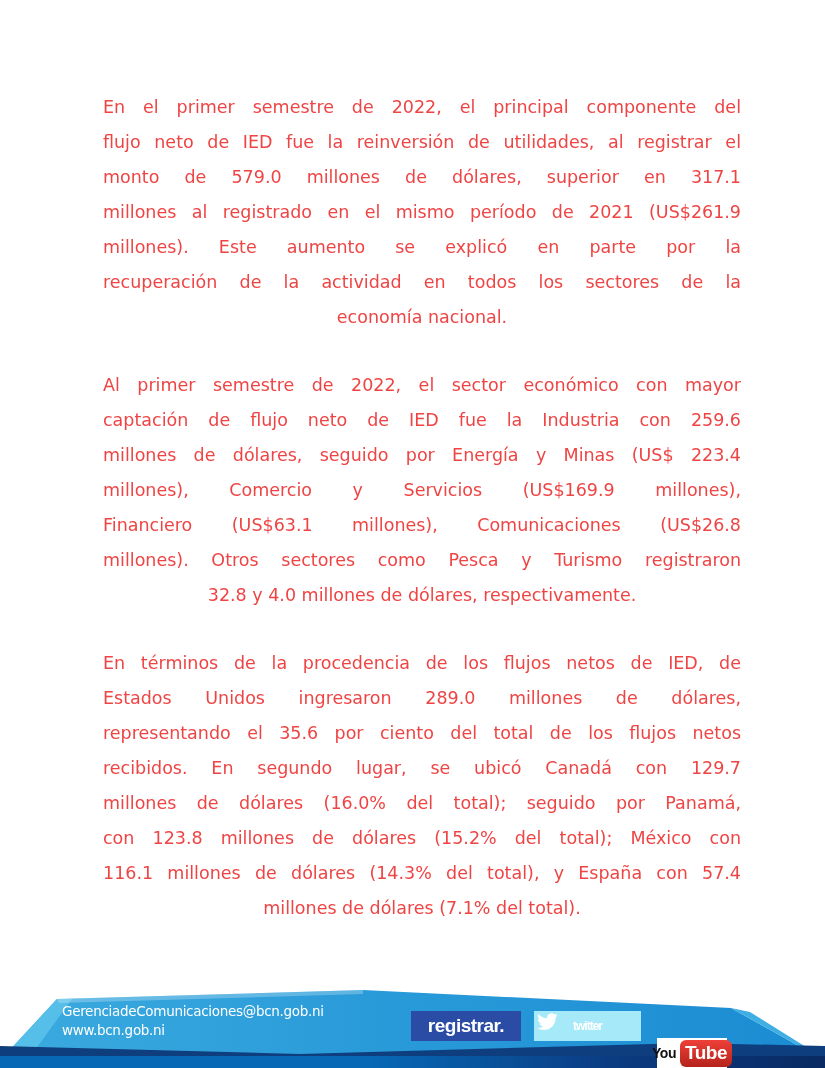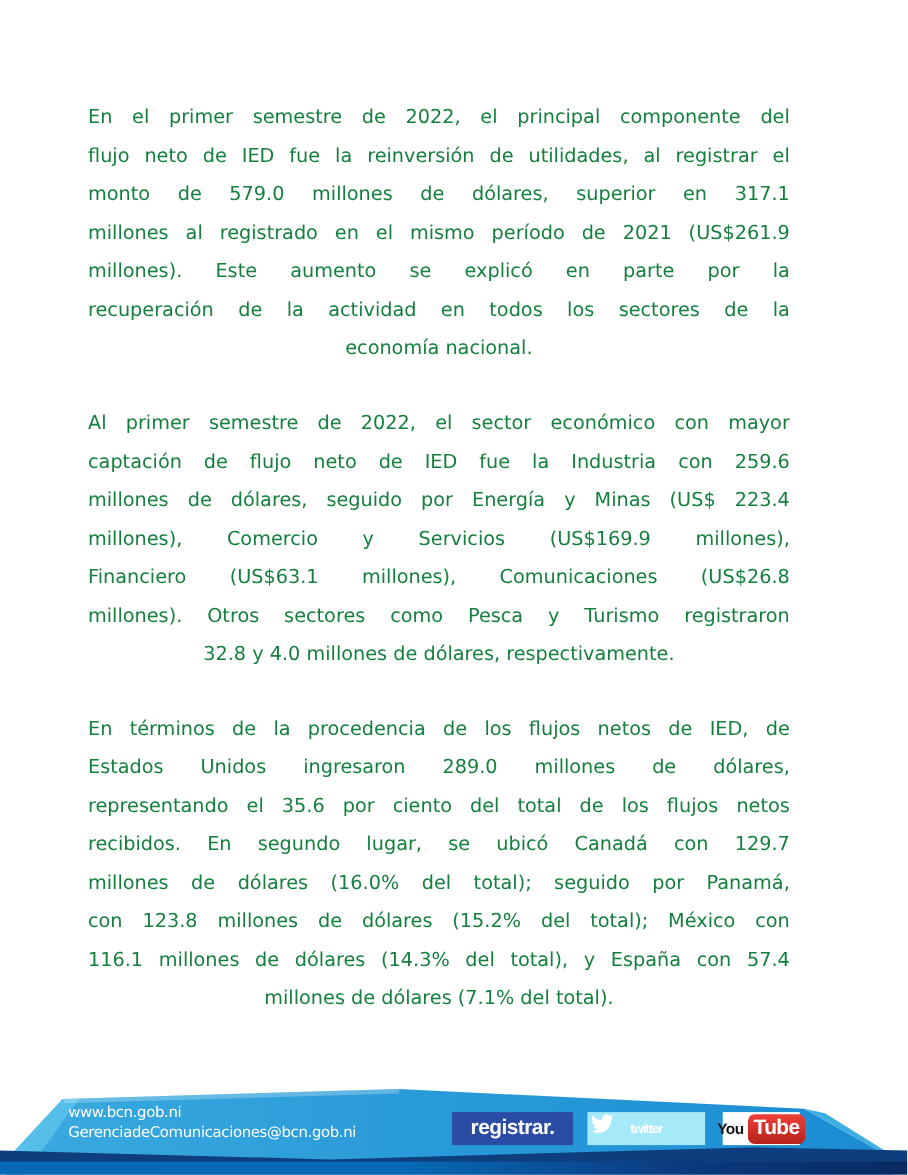--- a/index.html
+++ b/index.html
@@ -3,22 +3,22 @@
 <meta charset="utf-8">
 <style>
   html,body { margin:0; padding:0; }
   body {
     width:825px; height:1068px; position:relative; overflow:hidden;
     background:#ffffff;
     font-family:"DejaVu Sans","Liberation Sans",sans-serif;
   }
   
   .body-text {
-    position:absolute; left:80px; top:90px; width:638px;
-    color:#15803d; font-size:17.5px;
+    position:absolute; left:103px; top:90px; width:638px;
+    color:#ef4444; font-size:17.5px;
   }
   .para { margin:0 0 33px 0; }
   .line {
     height:35px; line-height:35px; overflow:hidden;
     text-align:justify;
   }
   .line::after { content:""; display:inline-block; width:100%; }
   .line.last { text-align:center; }
   .line.last::after { content:none; }
 
@@ -38,21 +38,21 @@
     color:#fff; font-weight:bold; font-size:19px; letter-spacing:-0.5px;
     font-family:"Liberation Sans","DejaVu Sans",sans-serif;
   }
   .btn-twitter {
     left:534px; width:107px; background:#a6e9f8; gap:2px;
   }
   .tw-word {
     color:#ffffff; font-weight:bold; font-size:12px; letter-spacing:-1px;
     font-family:"Liberation Sans","DejaVu Sans",sans-serif;
   }
-  .btn-youtube { left:657px; width:70px; background:#ffffff; gap:4px; }
+  .btn-youtube { left:657px; width:70px; background:#ffffff; gap:4px;margin-top:27px; }
   .yt-you {
     color:#111; font-weight:bold; font-size:14px; letter-spacing:-0.5px;
     font-family:"Liberation Sans","DejaVu Sans",sans-serif;
   }
   .yt-tube {
     background:linear-gradient(#ee4038,#b5231b);
     color:#fff; font-weight:bold; font-size:19px; letter-spacing:-0.5px;
     border-radius:6px; padding:2px 5px 3px 5px;
     font-family:"Liberation Sans","DejaVu Sans",sans-serif;
   }
@@ -116,22 +116,22 @@
     <polygon points="57,24 363,15 363,19 59,28" fill="rgba(255,255,255,0.25)"></polygon>
 
     <polygon points="731,33 750,37 822,82 806,75" fill="#3faee2"></polygon>
 
     <polygon points="0,71 300,79 688,68 825,71 825,93 0,93" fill="#0f3e7e"></polygon>
 
     <rect x="0" y="81" width="825" height="12" fill="url(#gradStrip)"></rect>
   </svg>
 
   <div class="contact">
+    <div>GerenciadeComunicaciones@bcn.gob.ni</div>
     <div>www.bcn.gob.ni</div>
-    <div>GerenciadeComunicaciones@bcn.gob.ni</div>
   </div>
 
   <div class="social">
     <div class="btn btn-facebook">
       <span>registrar.</span>
     </div>
     <div class="btn btn-twitter">
       <span class="tw-word">twitter</span>
       <svg width="26" height="22" viewBox="0 0 24 24">
         <path fill="#ffffff" d="M23.6 4.4c-.8.4-1.7.6-2.6.8.9-.6 1.6-1.4 2-2.5-.9.5-1.9.9-2.9 1.1-.9-.9-2.1-1.4-3.4-1.4-2.5 0-4.6 2.1-4.6 4.6 0 .4 0 .7.1 1-3.8-.2-7.2-2-9.5-4.8-.4.7-.6 1.4-.6 2.3 0 1.6.8 3 2 3.8-.7 0-1.4-.2-2-.5v.1c0 2.2 1.6 4.1 3.7 4.5-.4.1-.8.2-1.2.2-.3 0-.6 0-.9-.1.6 1.8 2.3 3.2 4.3 3.2-1.6 1.2-3.6 2-5.7 2-.4 0-.7 0-1.1-.1 2 1.3 4.5 2.1 7.1 2.1 8.5 0 13.2-7.1 13.2-13.2v-.6c.9-.7 1.7-1.5 2.1-2.5z"></path>

